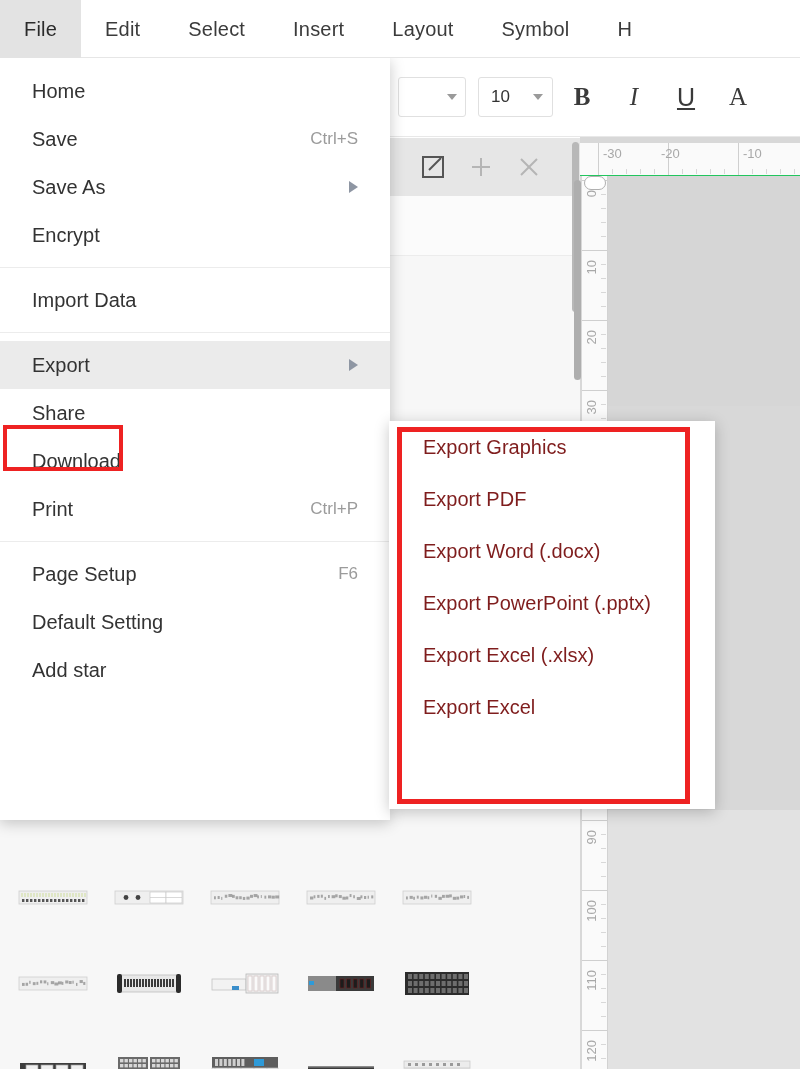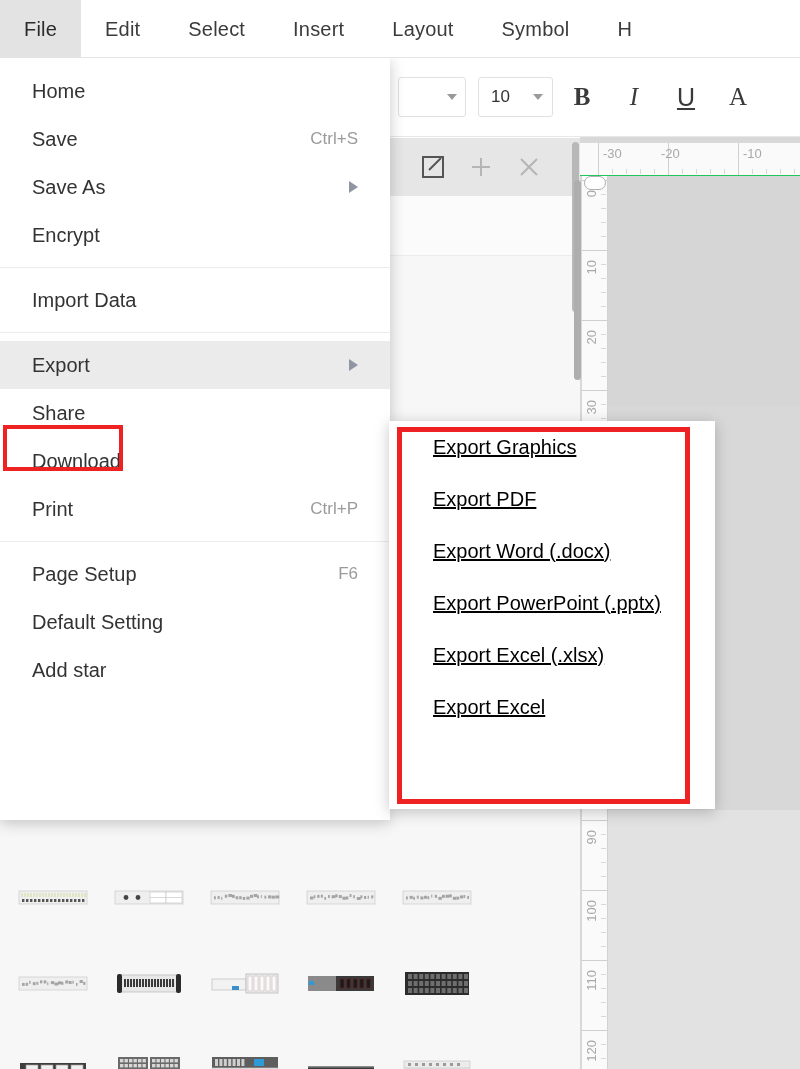--- a/index.html
+++ b/index.html
@@ -331,26 +331,25 @@
     left: 389px; top: 421px;
     width: 326px; height: 388px;
     background: #ffffff;
     box-shadow: 0 3px 14px rgba(0,0,0,.22);
     z-index: 22;
   }
   .smi {
     height: 52px;
     display: flex;
     align-items: center;
-    padding-left: 44px;
+    padding-left: 34px;
     font-size: 20px;
-    color: #000000;
+    color: #7f1d1d;
     white-space: nowrap;
     cursor: default;
-    text-decoration: underline;
   }
   .redbox-sub {
     position: absolute;
     left: 397px; top: 427px;
     width: 293px; height: 377px;
     border: 5px solid #ee2222;
     z-index: 26;
     pointer-events: none;
   }
 

